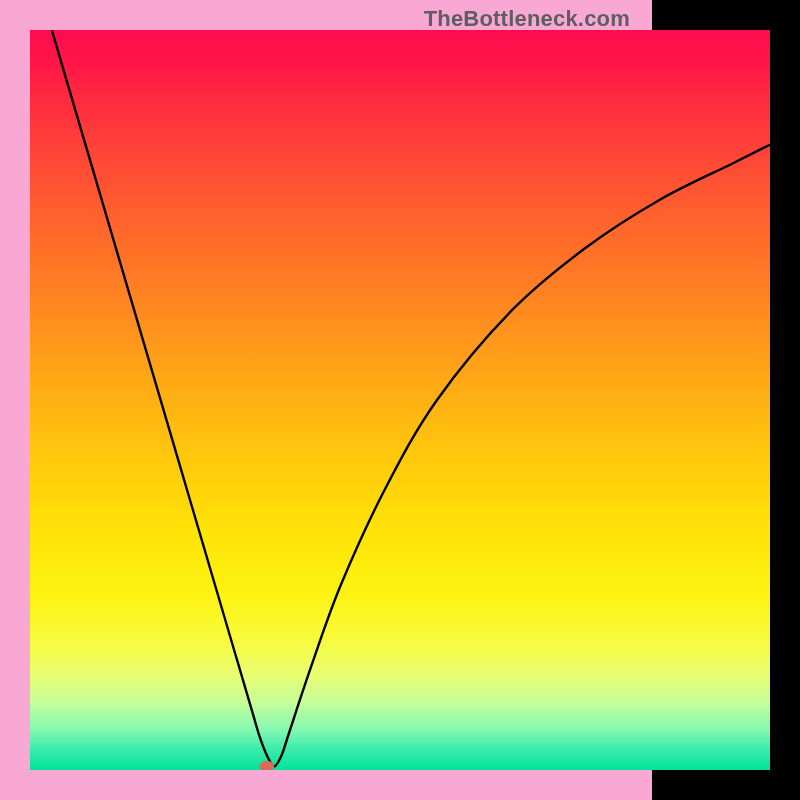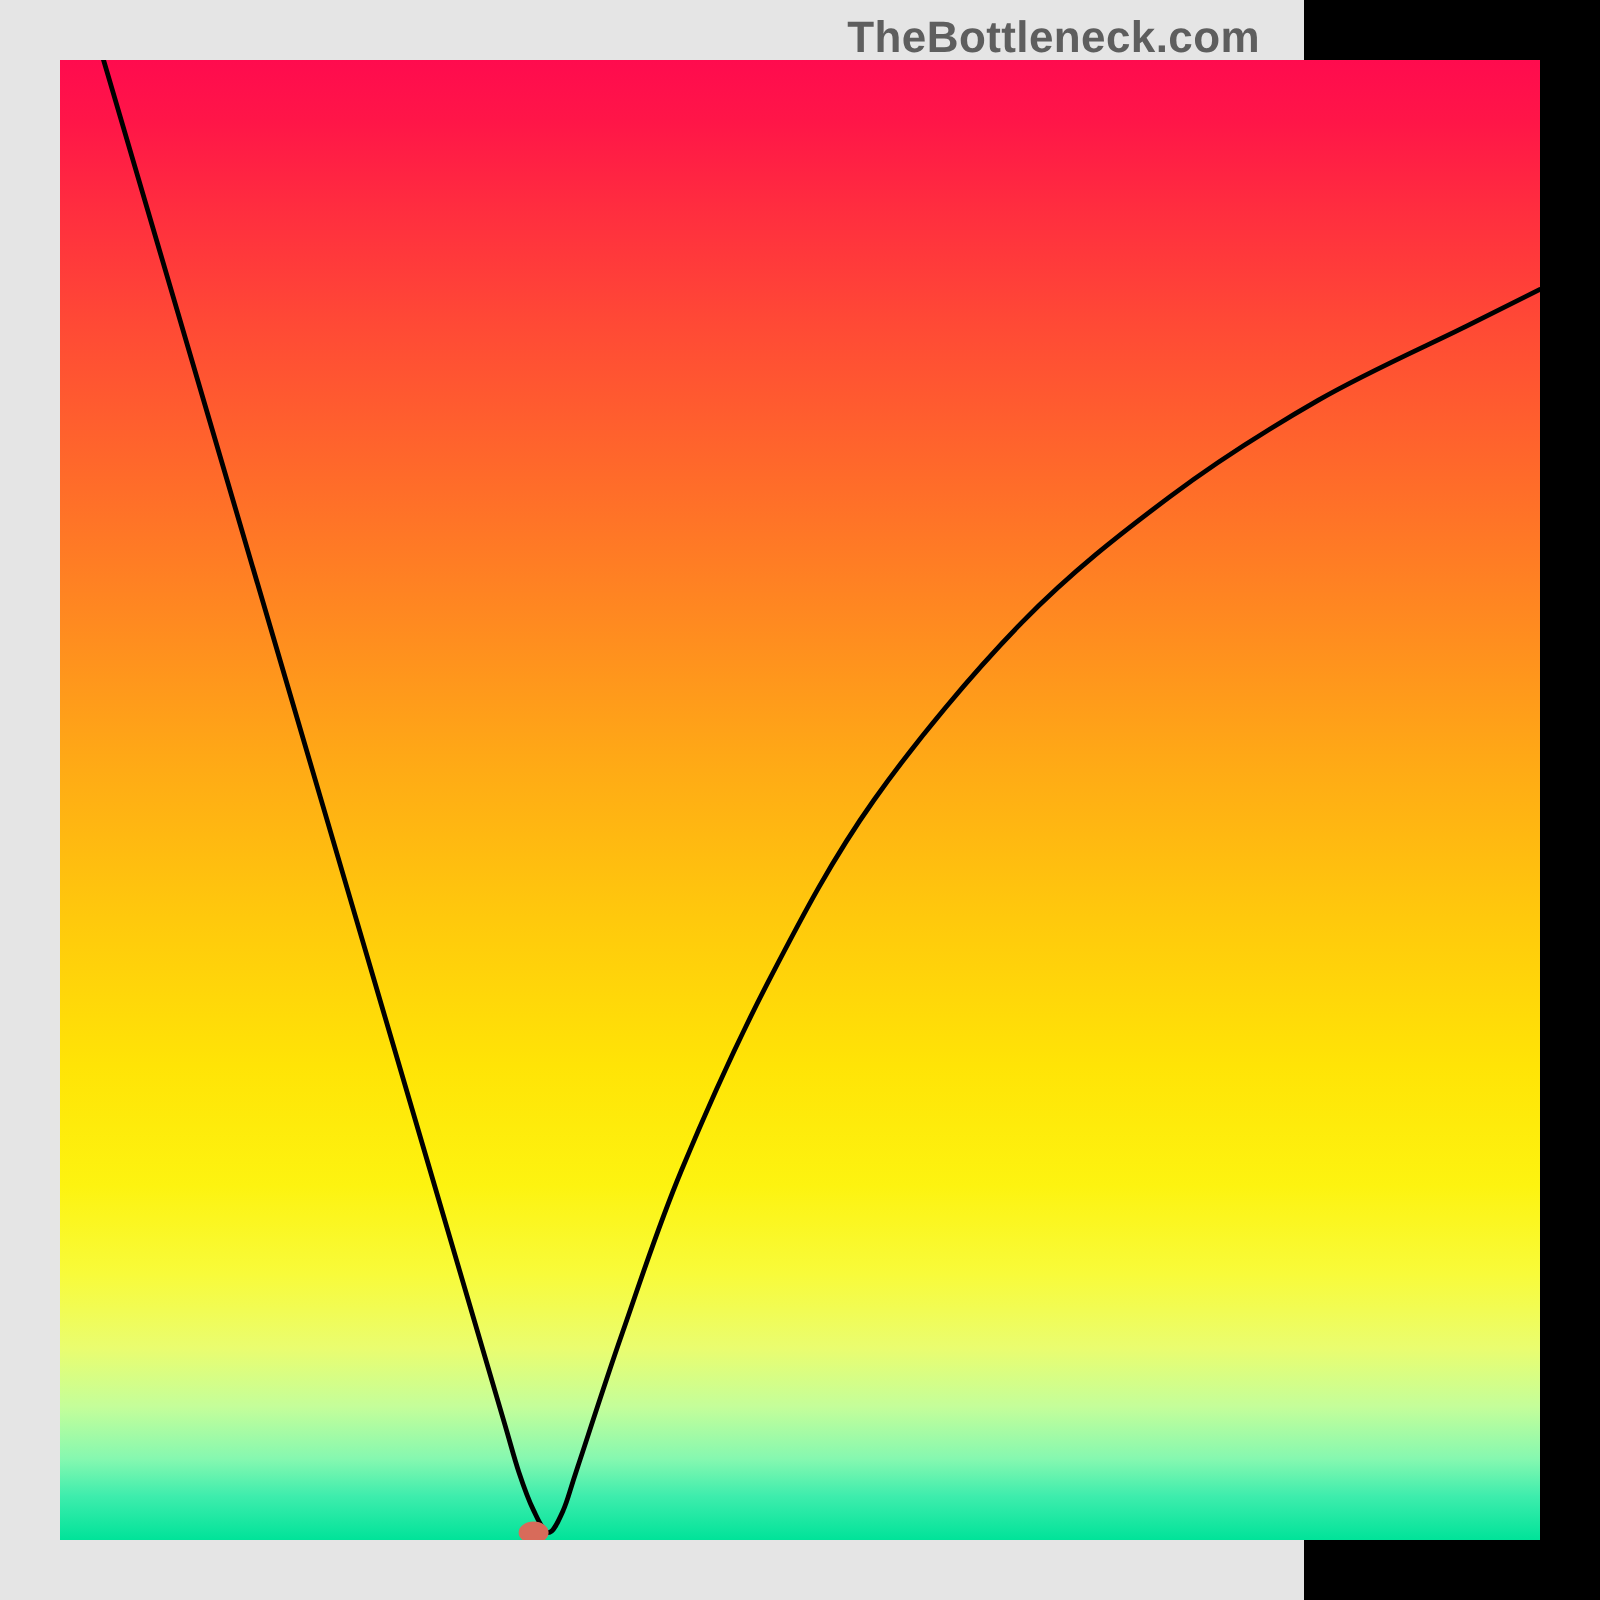--- a/index.html
+++ b/index.html
@@ -1,21 +1,21 @@
 <!DOCTYPE html>
 <html><head>
 <meta charset="utf-8">
 <style>
   * { margin: 0; padding: 0; box-sizing: border-box; }
   html, body { width: 800px; height: 800px; overflow: hidden; background: #000; }
   .container {
     width: 652px;
     height: 800px;
     position: relative;
-    background: #e5e5e5;
+    background: #f9a8d4;
   }
   .watermark {
     position: absolute;
     top: 6px;
     right: 22px;
     font-family: Arial, Helvetica, sans-serif;
     font-size: 22px;
     font-weight: 600;
     color: #5e5e5e;
     letter-spacing: 0.2px;

